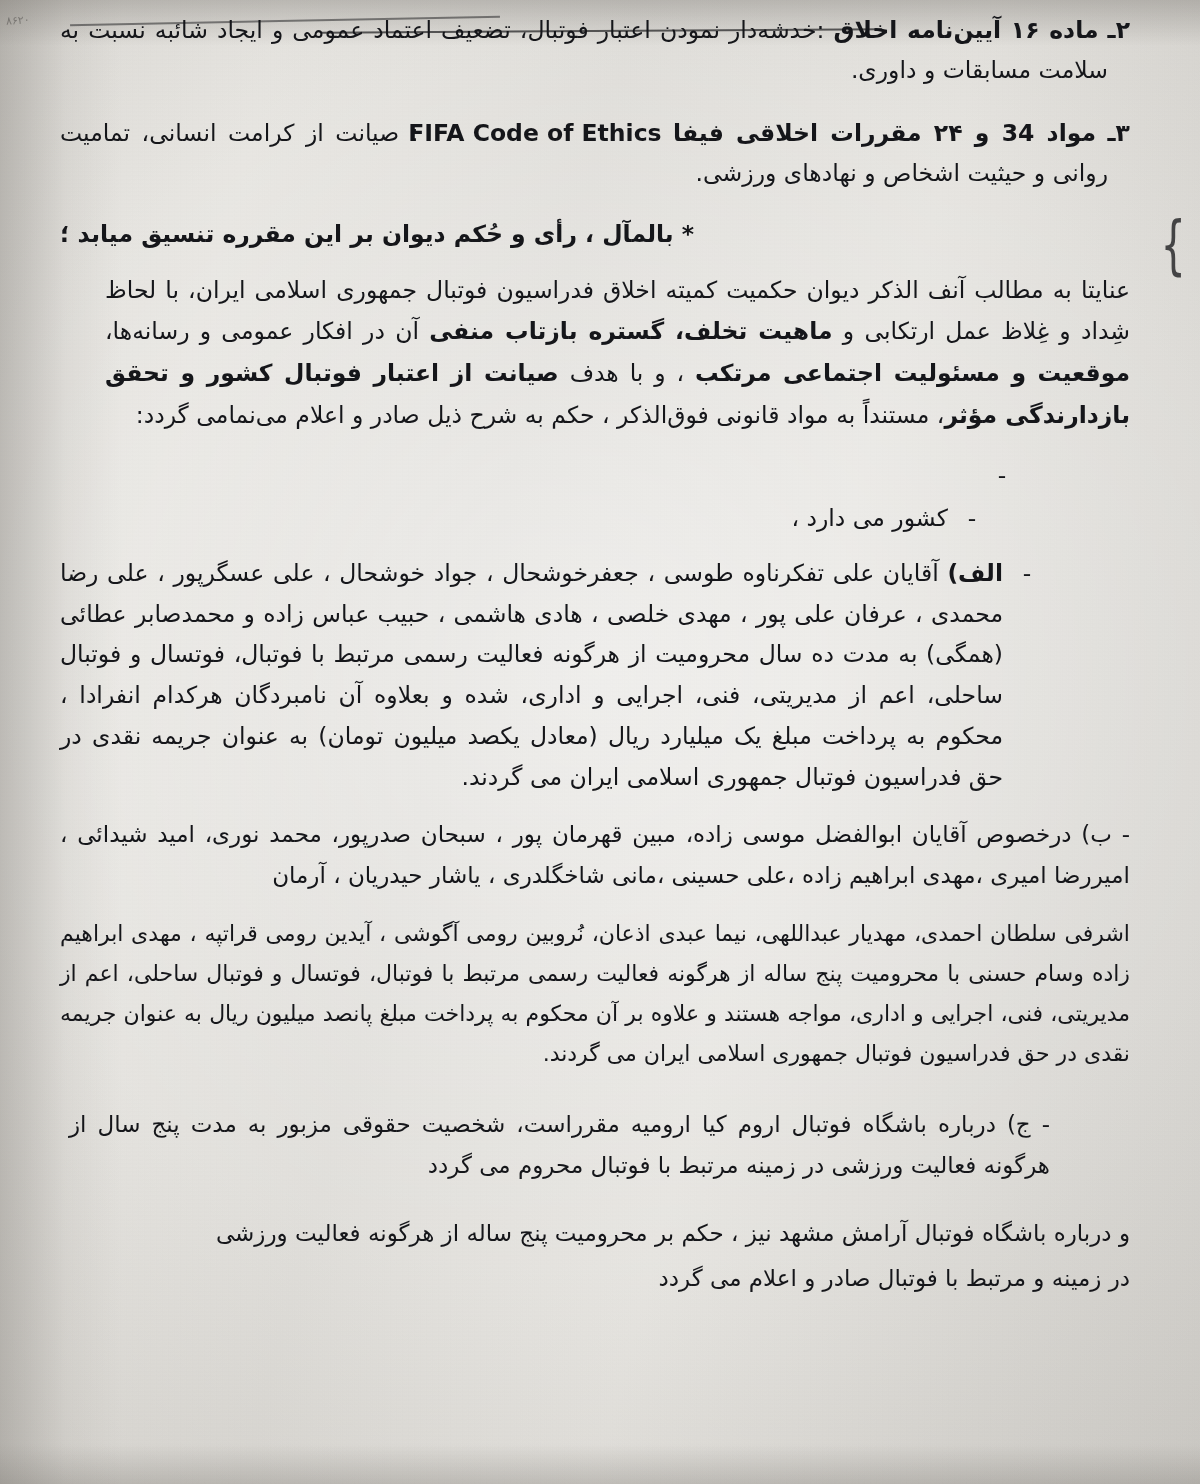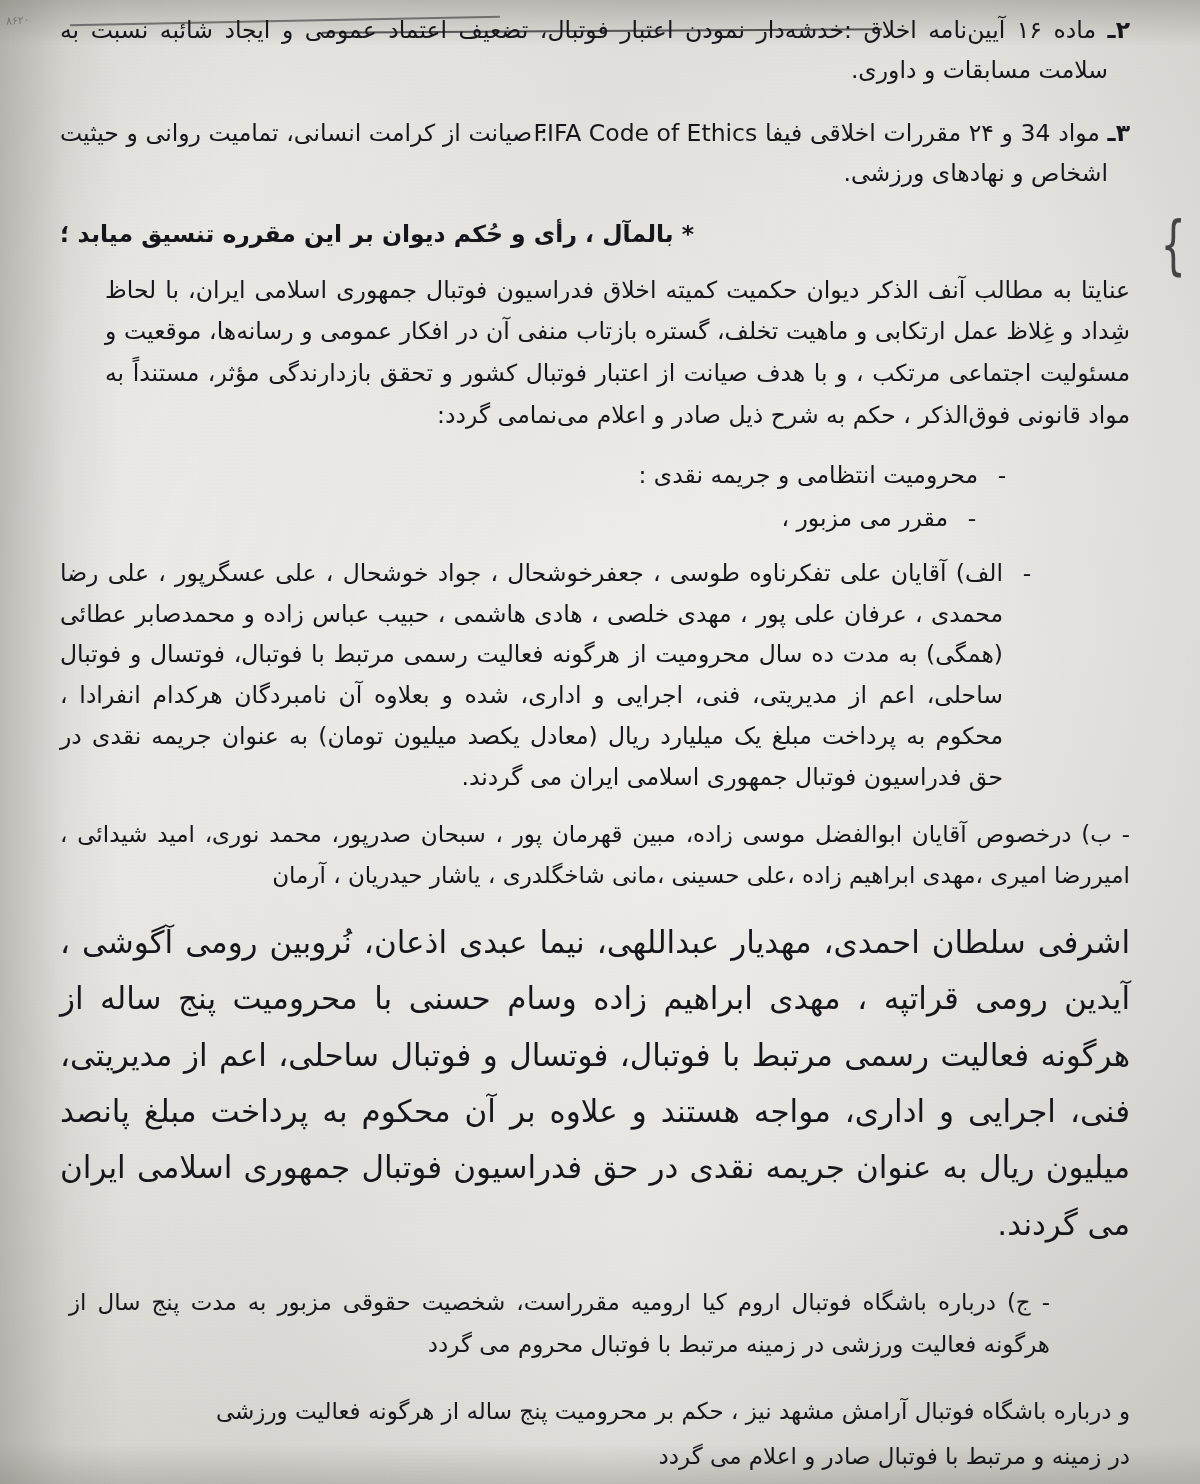--- a/index.html
+++ b/index.html
@@ -129,21 +129,21 @@
     color: rgba(30,30,32,0.8);
     transform: scaleY(1.6);
   }
 
   .body-para {
     font-size: 23.5px;
     line-height: 1.78;
     margin-bottom: 18px;
     margin-left: 45px;
   }
-  .b { font-weight: normal; }
+  .b { font-weight: bold; }
 
   .dash-list {
     margin: 0 0 6px 0;
     padding: 0;
     list-style: none;
   }
   .dash-item {
     font-size: 23.5px;
     line-height: 1.74;
     display: flex;
@@ -163,21 +163,21 @@
   .indent-2 { padding-right: 150px; }
   .indent-3 { padding-right: 95px; }
 
   .para-b {
     font-size: 23px;
     line-height: 1.78;
     margin: 16px 0 0 0;
     text-align: justify;
   }
   .para-b2 {
-    font-size: 31px;
+    font-size: 22px;
     line-height: 1.82;
     margin: 18px 0 0 0;
     text-align: justify;
   }
   .para-c {
     font-size: 23px;
     line-height: 1.8;
     margin: 30px 0 0 9px;
     text-align: justify;
     padding-right: 80px;
@@ -223,25 +223,24 @@
 
     <p class="star-line">* بالمآل ، رأی و حُکم دیوان بر این مقرره تنسیق میابد ؛</p>
 
     <p class="body-para">
       <span>عنایتا به مطالب آنف الذکر دیوان حکمیت کمیته اخلاق فدراسیون فوتبال جمهوری اسلامی ایران، با لحاظ شِداد و غِلاظ عمل ارتکابی و </span><span class="b">ماهیت تخلف، گستره بازتاب منفی</span><span> آن در افکار عمومی و رسانه‌ها، </span><span class="b">موقعیت و مسئولیت اجتماعی مرتکب</span><span> ، و با هدف </span><span class="b">صیانت از اعتبار فوتبال کشور و تحقق بازدارندگی مؤثر</span><span>، مستنداً به مواد قانونی فوق‌الذکر ، حکم به شرح ذیل صادر و اعلام می‌نمامی گردد:</span>
     </p>
 
     <ul class="dash-list">
       <li class="dash-item indent-1">
         <span class="dash">-</span>
-        <span class="txt b">محرومیت انتظامی و جریمه نقدی :</span>
       </li>
       <li class="dash-item indent-2">
         <span class="dash">-</span>
-        <span class="txt">مقرر می مزبور ،</span>
+        <span class="txt">کشور می دارد ،</span>
       </li>
       <li class="dash-item indent-3" style="margin-top:14px;">
         <span class="dash">-</span>
         <span class="txt">
           <span class="b">الف)</span>
           <span>آقایان علی تفکرناوه طوسی ، جعفرخوشحال ، جواد خوشحال ، علی عسگرپور ، علی رضا محمدی ، عرفان علی پور ، مهدی خلصی ، هادی هاشمی ، حبیب عباس زاده و محمدصابر عطائی  (همگی) به مدت ده سال محرومیت از هرگونه فعالیت رسمی مرتبط با فوتبال، فوتسال و فوتبال ساحلی، اعم از مدیریتی، فنی، اجرایی و اداری، شده و بعلاوه آن نامبردگان هرکدام انفرادا ، محکوم به پرداخت مبلغ یک میلیارد ریال (معادل یکصد میلیون تومان) به عنوان جریمه نقدی در حق فدراسیون فوتبال جمهوری اسلامی ایران می گردند.</span>
         </span>
       </li>
     </ul>
 

